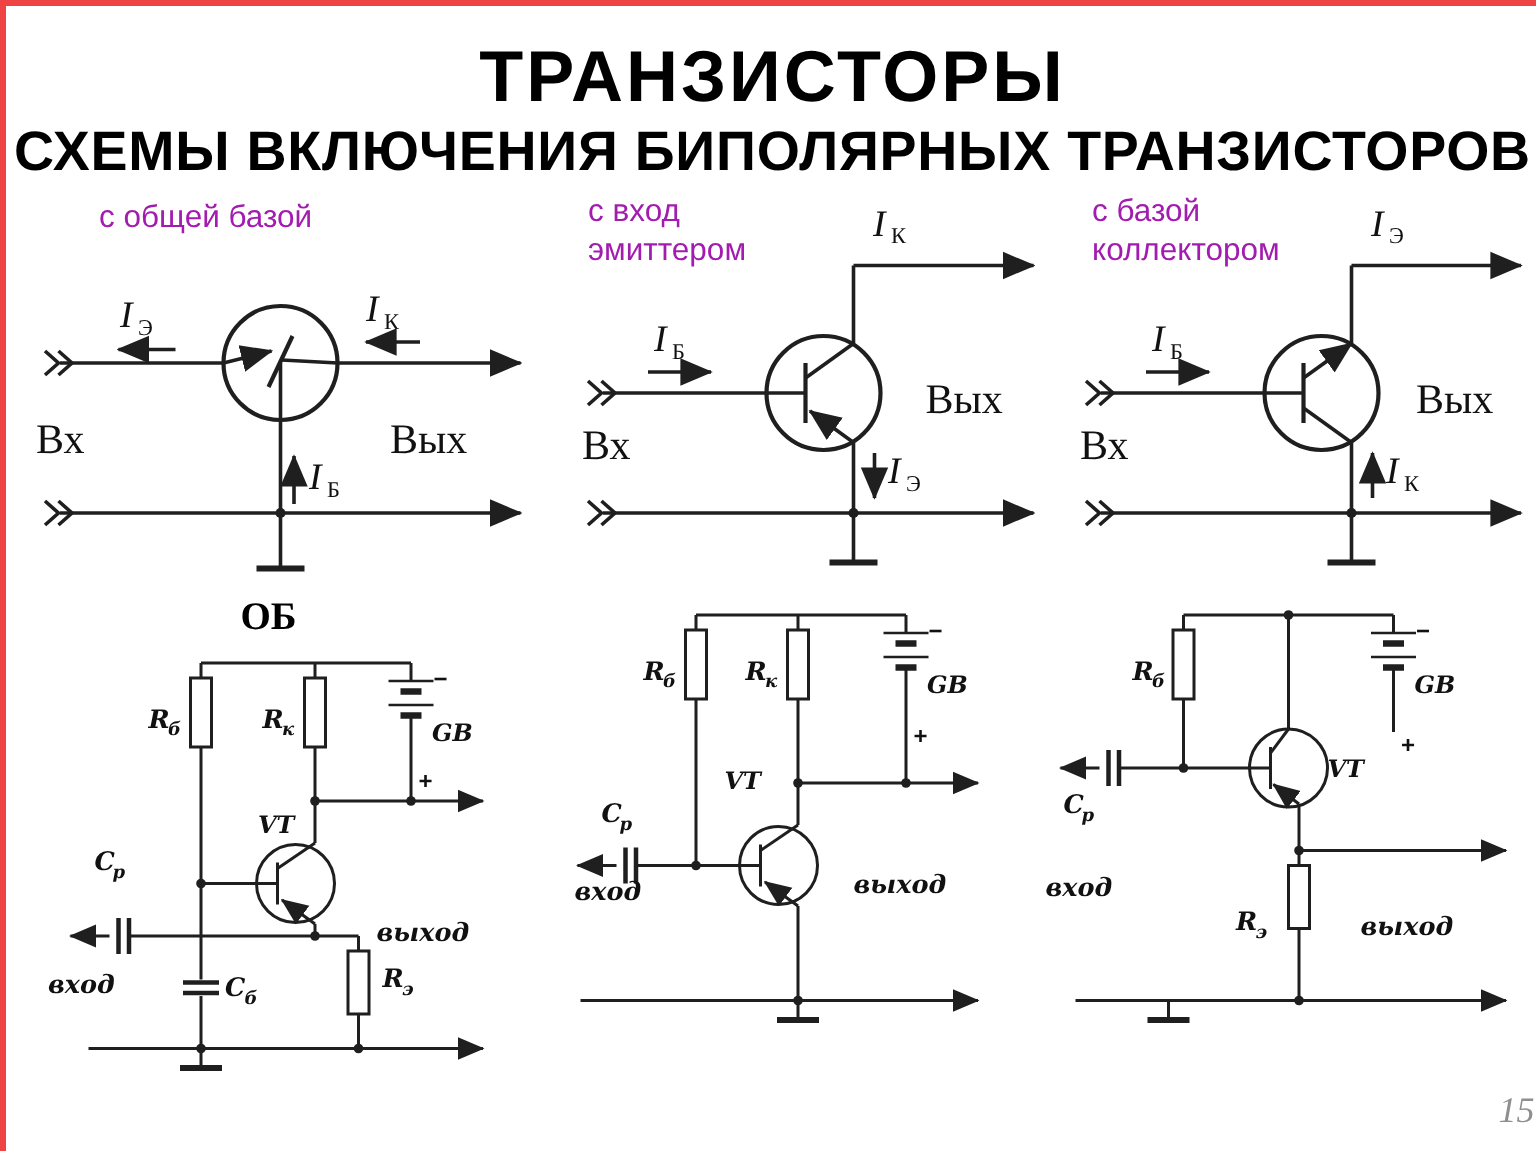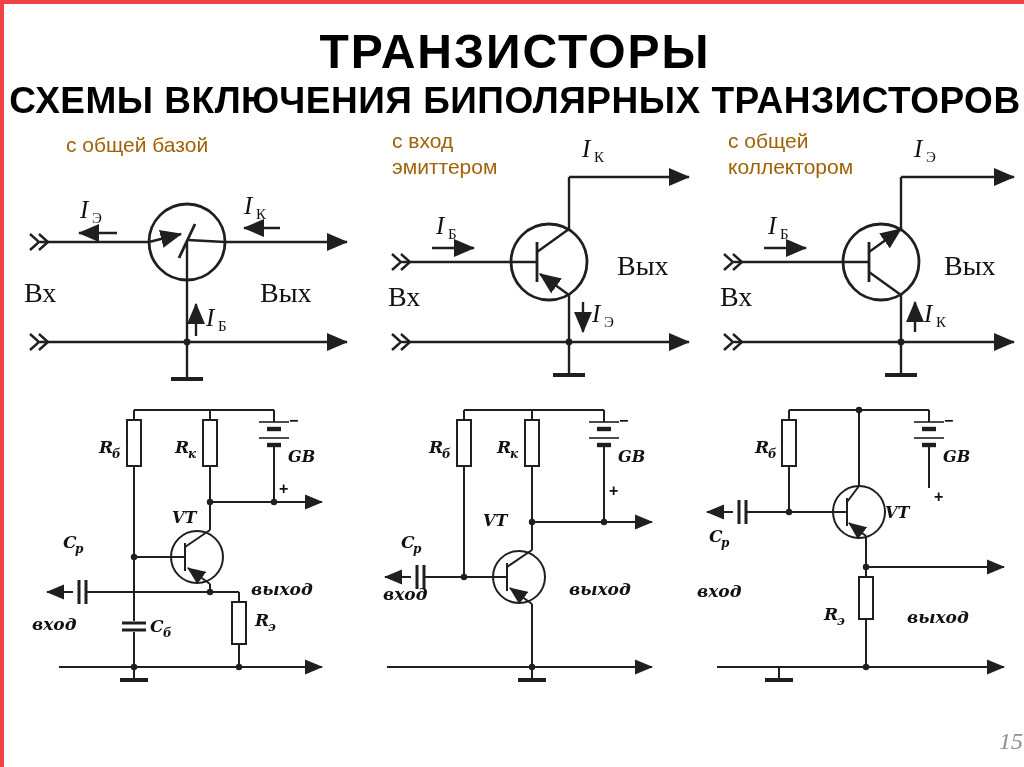--- a/index.html
+++ b/index.html
@@ -4,21 +4,21 @@
 <style>
   html,body{margin:0;padding:0;background:#ffffff;}
   .page{position:relative;width:1022px;height:765px;border:4px solid #ef4444;background:#fff;
         font-family:"Liberation Sans",sans-serif;overflow:hidden;color:#000;}
   .title{position:absolute;top:20px;left:0;right:0;text-align:center;
          font-size:48px;font-weight:800;letter-spacing:2px;}
   .subtitle{position:absolute;top:76px;left:0;right:0;text-align:center;
          font-size:37px;font-weight:700;letter-spacing:.5px;}
   .scheme{position:absolute;}
   .scheme svg{position:absolute;top:0;left:0;}
-  .cap{position:absolute;font-size:21px;line-height:1.22;color:#a16207;z-index:2;}
+  .cap{position:absolute;font-size:21px;line-height:1.22;color:#a21caf;z-index:2;}
   .circ{position:absolute;}
   .circ-cap{margin:0 0 2px 0;text-align:center;font-family:"Liberation Serif",serif;
             font-weight:700;font-size:26px;height:30px;}
   .circ svg{display:block;}
   svg .w{stroke:#1f1f1f;stroke-width:2.4;fill:none;}
   svg.circuit .w{stroke-width:2;}
   svg .w3{stroke-width:2.8;}
   svg .comp{fill:#fff;stroke:#1f1f1f;stroke-width:2;}
   svg .cp{stroke:#1f1f1f;stroke-width:3;fill:none;}
   svg .bl{stroke:#1f1f1f;stroke-width:1.6;fill:none;}
@@ -126,21 +126,21 @@
       <g>
         <line class="w" x1="185" y1="220" x2="185" y2="252"></line>
         <line class="gnd" x1="169" y1="253" x2="201" y2="253"></line>
       </g>
       <text class="port" x="4" y="184">Вх</text>
       <text class="port" x="233" y="153">Вых</text>
     </svg>
   </div>
 
   <div class="scheme" style="left:712px;top:118px;width:308px;height:275px">
-    <div class="cap" style="left:12px;top:6px;width:160px">с общей коллектором</div>
+    <div class="cap" style="left:12px;top:6px;width:160px">с базой коллектором</div>
     <svg width="308" height="275" viewBox="0 0 308 275">
       <text class="cur" x="198" y="35">I</text>
       <text class="cursub" x="210" y="40">Э</text>
       <line class="w" x1="185" y1="107" x2="185" y2="55"></line>
       <line class="w" x1="185" y1="55" x2="298" y2="55" marker-end="url(#ah)"></line>
       <g>
         <polyline class="w" points="8,132 17,140 8,148"></polyline>
         <polyline class="w" points="17,132 26,140 17,148"></polyline>
       </g>
       <line class="w" x1="18" y1="140" x2="153" y2="140"></line>
@@ -166,20 +166,21 @@
       <g>
         <line class="w" x1="185" y1="220" x2="185" y2="252"></line>
         <line class="gnd" x1="169" y1="253" x2="201" y2="253"></line>
       </g>
       <text class="port" x="4" y="184">Вх</text>
       <text class="port" x="228" y="153">Вых</text>
     </svg>
   </div>
 
   <div class="circ" style="left:25px;top:392px;width:300px">
+    <div class="circ-cap">ОБ</div>
     <svg class="circuit" width="300" height="292" viewBox="0 0 300 292">
       <line class="w" x1="105" y1="14" x2="245" y2="14"></line>
       <g>
         <line class="w" x1="105" y1="14" x2="105" y2="24"></line>
         <rect class="comp" x="98" y="24" width="14" height="46"></rect>
       </g>
       <text class="lbl" x="70" y="57">R</text>
       <text class="lblsub" x="83" y="62">б</text>
       <g>
         <line class="w" x1="181" y1="14" x2="181" y2="24"></line>

